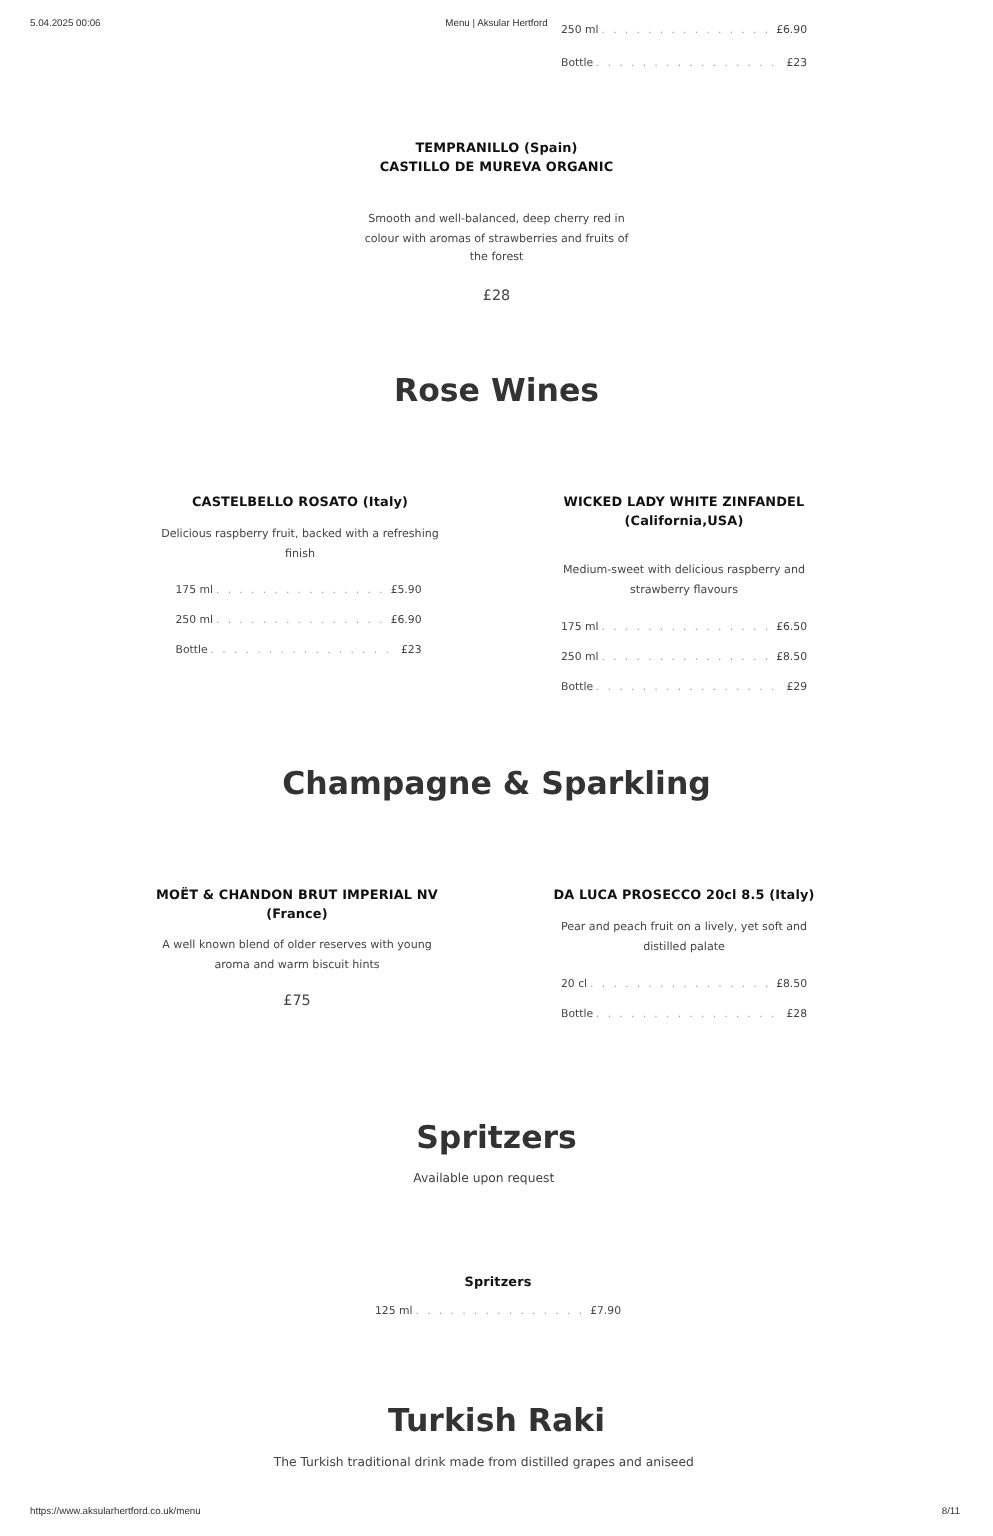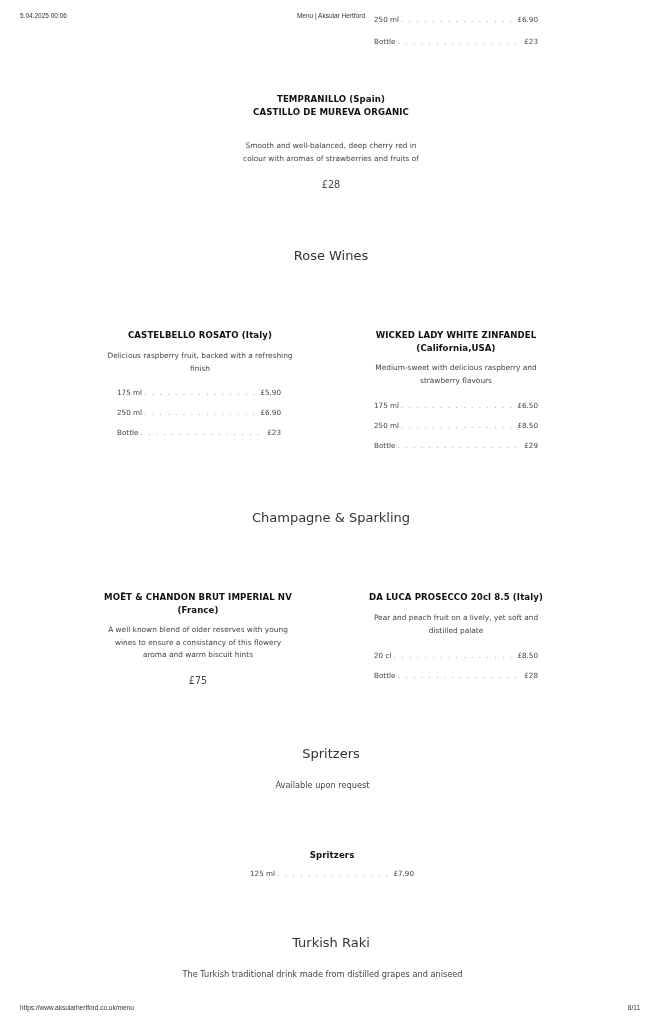--- a/index.html
+++ b/index.html
@@ -3,21 +3,21 @@
 <meta charset="utf-8">
 <style>
   html, body { margin:0; padding:0; background:#ffffff; }
   body { width:662px; height:1024px; position:relative; overflow:hidden;
          font-family:"Liberation Sans", sans-serif; color:#222; }
   .print-hdr { position:absolute; font-size:6.5px; color:#333; font-family:"Liberation Sans", sans-serif; }
   .abs { position:absolute; }
   .title { font-family:"DejaVu Sans", sans-serif; font-weight:bold; font-size:8.6px; color:#111; text-align:center; line-height:13px; letter-spacing:0.1px; }
   .desc { font-family:"DejaVu Sans", sans-serif; font-size:7.4px; color:#444; text-align:center; line-height:12.5px; }
   .price-big { font-family:"DejaVu Sans", sans-serif; font-size:9.6px; color:#444; text-align:center; }
-  .section { font-family:"DejaVu Sans", sans-serif; font-size:13px; font-weight:400; color:#333; text-align:center; width:662px; left:0; }
+  .section { font-family:"DejaVu Sans", sans-serif; font-size:21px; font-weight:700; color:#333; text-align:center; width:662px; left:0; }
   .sub { font-family:"DejaVu Sans", sans-serif; font-size:8.2px; color:#444; text-align:center; width:645px; left:0; }
   .row { display:flex; align-items:baseline; font-family:"DejaVu Sans", sans-serif; font-size:7.2px; color:#444; }
   .row .lbl { white-space:nowrap; }
   .row .dots { flex:1; overflow:hidden; white-space:nowrap; color:#999; margin:0 2px; letter-spacing:1.6px; }
   .row .dots::after { content:". . . . . . . . . . . . . . . . . . . . . . . . . . . . . . . . . . . . . . . . . . . . . . . . . . . . . . ."; }
   .row .val { white-space:nowrap; }
 </style>
 </head>
 <body>
 
@@ -38,20 +38,21 @@
 </div>
 
 <div class="abs" style="left:221px; width:220px; top:93px;">
   <div class="title">
     <div>TEMPRANILLO (Spain)</div>
     <div>CASTILLO DE MUREVA ORGANIC</div>
   </div>
   <div class="desc" style="margin-top:21px;">
     <div>Smooth and well-balanced, deep cherry red in</div>
     <div>colour with aromas of strawberries and fruits of</div>
+    <div>the forest</div>
   </div>
   <div class="price-big" style="margin-top:14px;">£28</div>
 </div>
 
 <div class="abs section" style="top:248px;">Rose Wines</div>
 
 <div class="abs" style="left:90px; width:220px; top:329px;">
   <div class="title">CASTELBELLO ROSATO (Italy)</div>
   <div class="desc" style="margin-top:8px;">
     <div>Delicious raspberry fruit, backed with a refreshing</div>
@@ -74,21 +75,21 @@
         <span class="val">£23</span>
       </div>
   </div>
 </div>
 
 <div class="abs" style="left:346px; width:220px; top:329px;">
   <div class="title">
     <div>WICKED LADY WHITE ZINFANDEL</div>
     <div>(California,USA)</div>
   </div>
-  <div class="desc" style="margin-top:7px;">
+  <div class="desc" style="margin-top:19px;">
     <div>Medium-sweet with delicious raspberry and</div>
     <div>strawberry flavours</div>
   </div>
   <div style="margin:14px 28px 0 28px;">
     <div class="row">
         <span class="lbl">175 ml</span>
         <span class="dots"></span>
         <span class="val">£6.50</span>
       </div>
     <div class="row" style="margin-top:11px;">
@@ -106,21 +107,20 @@
 
 <div class="abs section" style="top:510px;">Champagne &amp; Sparkling</div>
 
 <div class="abs" style="left:88px; width:220px; top:591px;">
   <div class="title">
     <div>MOËT &amp; CHANDON BRUT IMPERIAL NV</div>
     <div>(France)</div>
   </div>
   <div class="desc" style="margin-top:7px;">
     <div>A well known blend of older reserves with young</div>
-    <div>wines to ensure a consistancy of this flowery</div>
     <div>aroma and warm biscuit hints</div>
   </div>
   <div class="price-big" style="margin-top:13px;">£75</div>
 </div>
 
 <div class="abs" style="left:346px; width:220px; top:591px;">
   <div class="title">DA LUCA PROSECCO 20cl 8.5 (Italy)</div>
   <div class="desc" style="margin-top:8px;">
     <div>Pear and peach fruit on a lively, yet soft and</div>
     <div>distilled palate</div>

